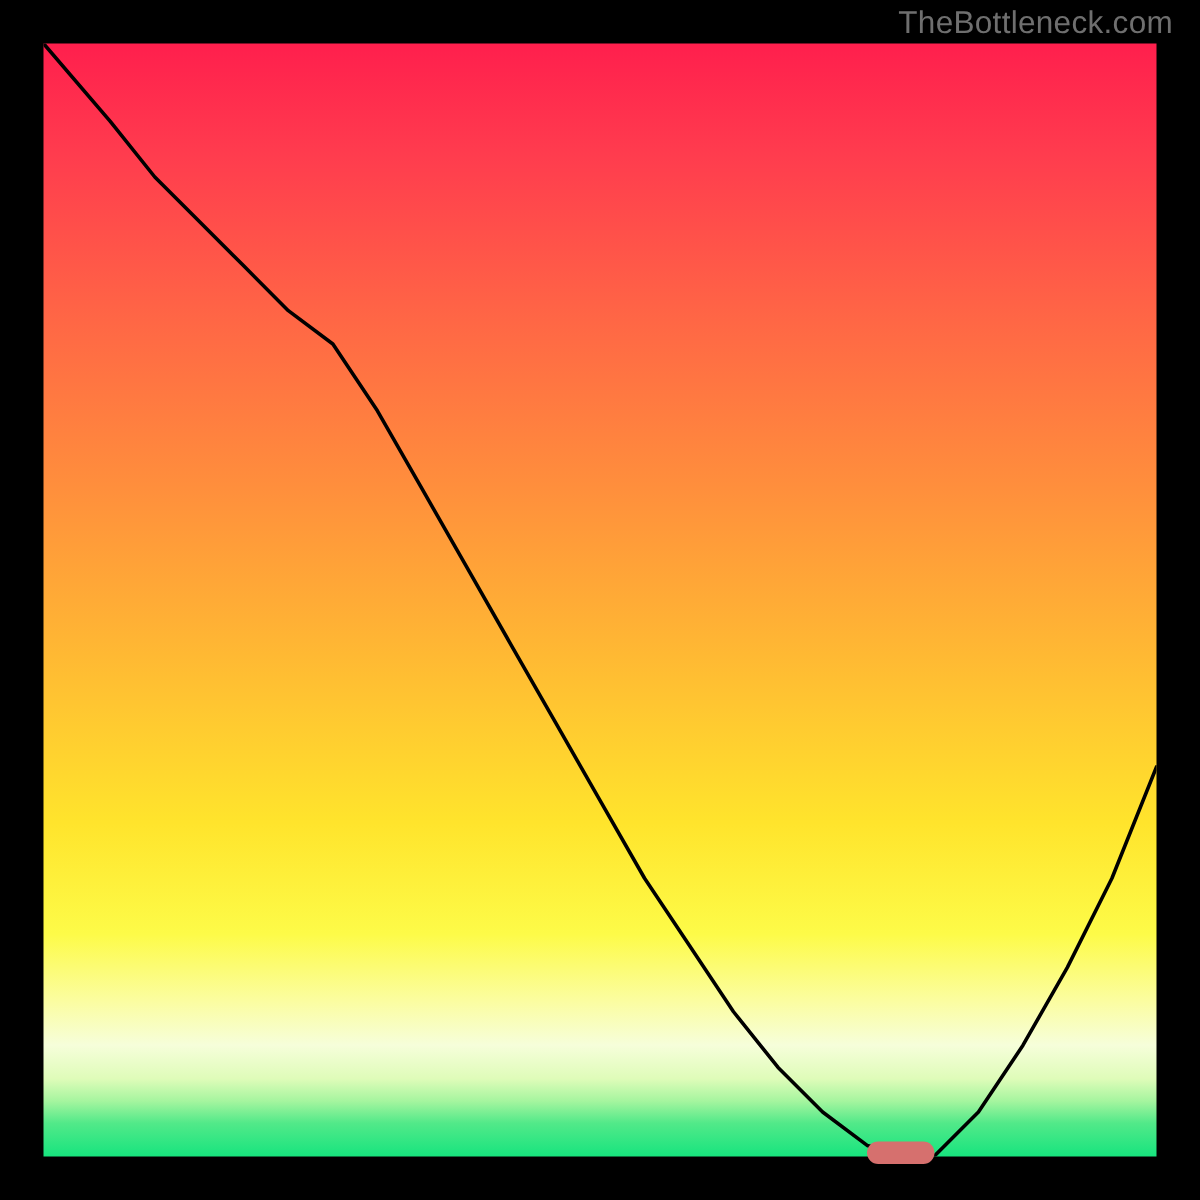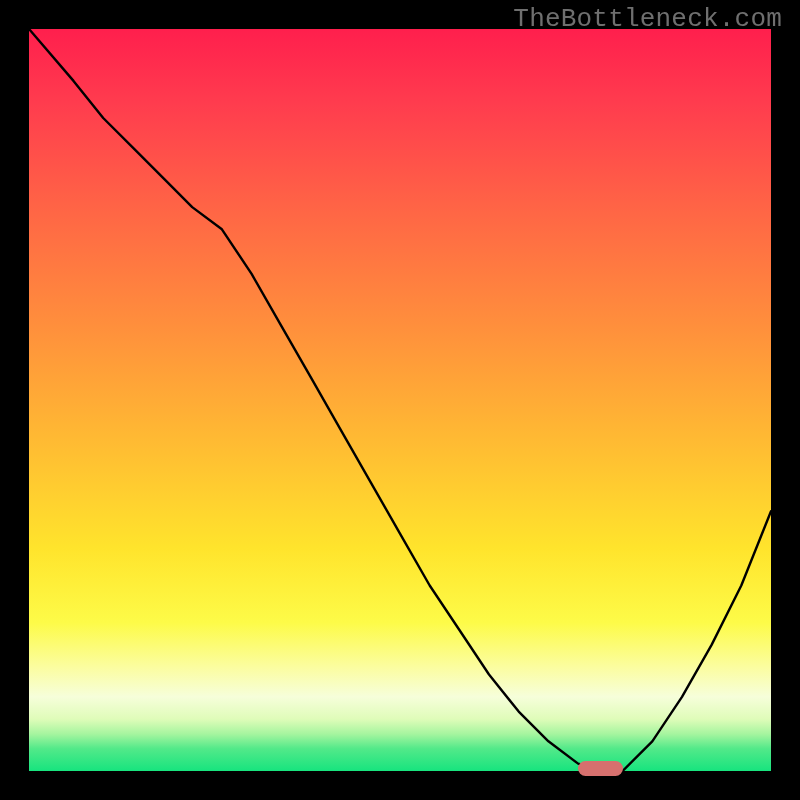--- a/index.html
+++ b/index.html
@@ -17,25 +17,24 @@
     top: 0;
     width: 800px;
     height: 800px;
     background: #000;
   }
   .watermark {
     position: absolute;
     top: 4px;
     right: 18px;
     color: #6f6f6f;
-    font-size: 26px;
+    font-size: 21px;
     font-weight: 400;
     letter-spacing: 0.2px;
     user-select: none;
-    font-family: Liberation Mono, monospace;
   }
   .plot {
     position: absolute;
     left: 29px;
     top: 29px;
     width: 742px;
     height: 742px;
   }
   .gradient {
     position: absolute;

